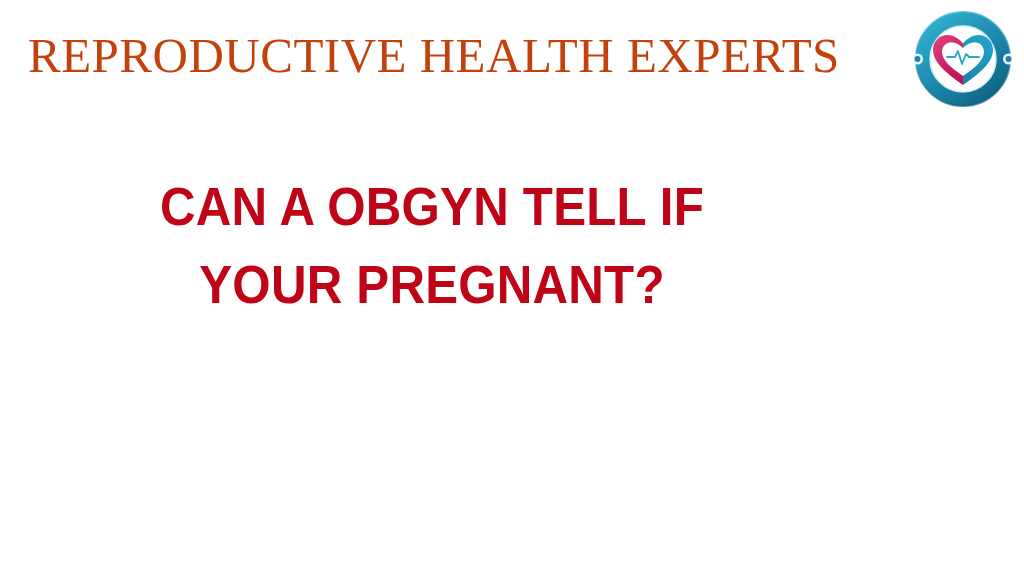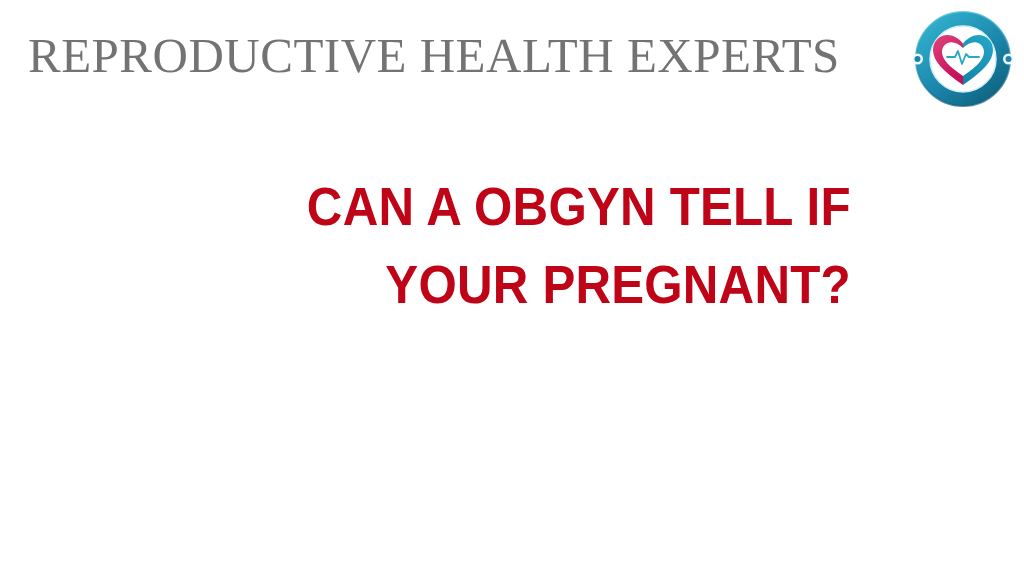--- a/index.html
+++ b/index.html
@@ -34,21 +34,21 @@
   .brand-name {
     position: absolute;
     left: 28px;
     top: 26px;
     width: 840px;
     font-family: "Liberation Serif", "DejaVu Serif", serif;
     font-size: 49px;
     font-weight: 400;
     line-height: 60px;
     letter-spacing: 0.5px;
-    color: #737373;
+    color: #c2410c;
     white-space: nowrap;
     text-rendering: geometricPrecision;
     transform: scaleX(1.0);
     transform-origin: left center;
   }
 
   
   .logo-badge {
     position: absolute;
     left: 913px;
@@ -58,24 +58,24 @@
   }
   .logo-badge svg {
     display: block;
     width: 100px;
     height: 100px;
   }
 
   
   .title-block {
     position: absolute;
-    left: 17px;
+    left: 0;
     top: 178px;
     width: 864px;
-    text-align: right;
+    text-align: center;
   }
 
   .title-line {
     display: block;
     font-family: "Liberation Sans", "DejaVu Sans", sans-serif;
     font-weight: 700;
     font-size: 53px;
     line-height: 58px;
     letter-spacing: 0.2px;
     color: #c00418;

